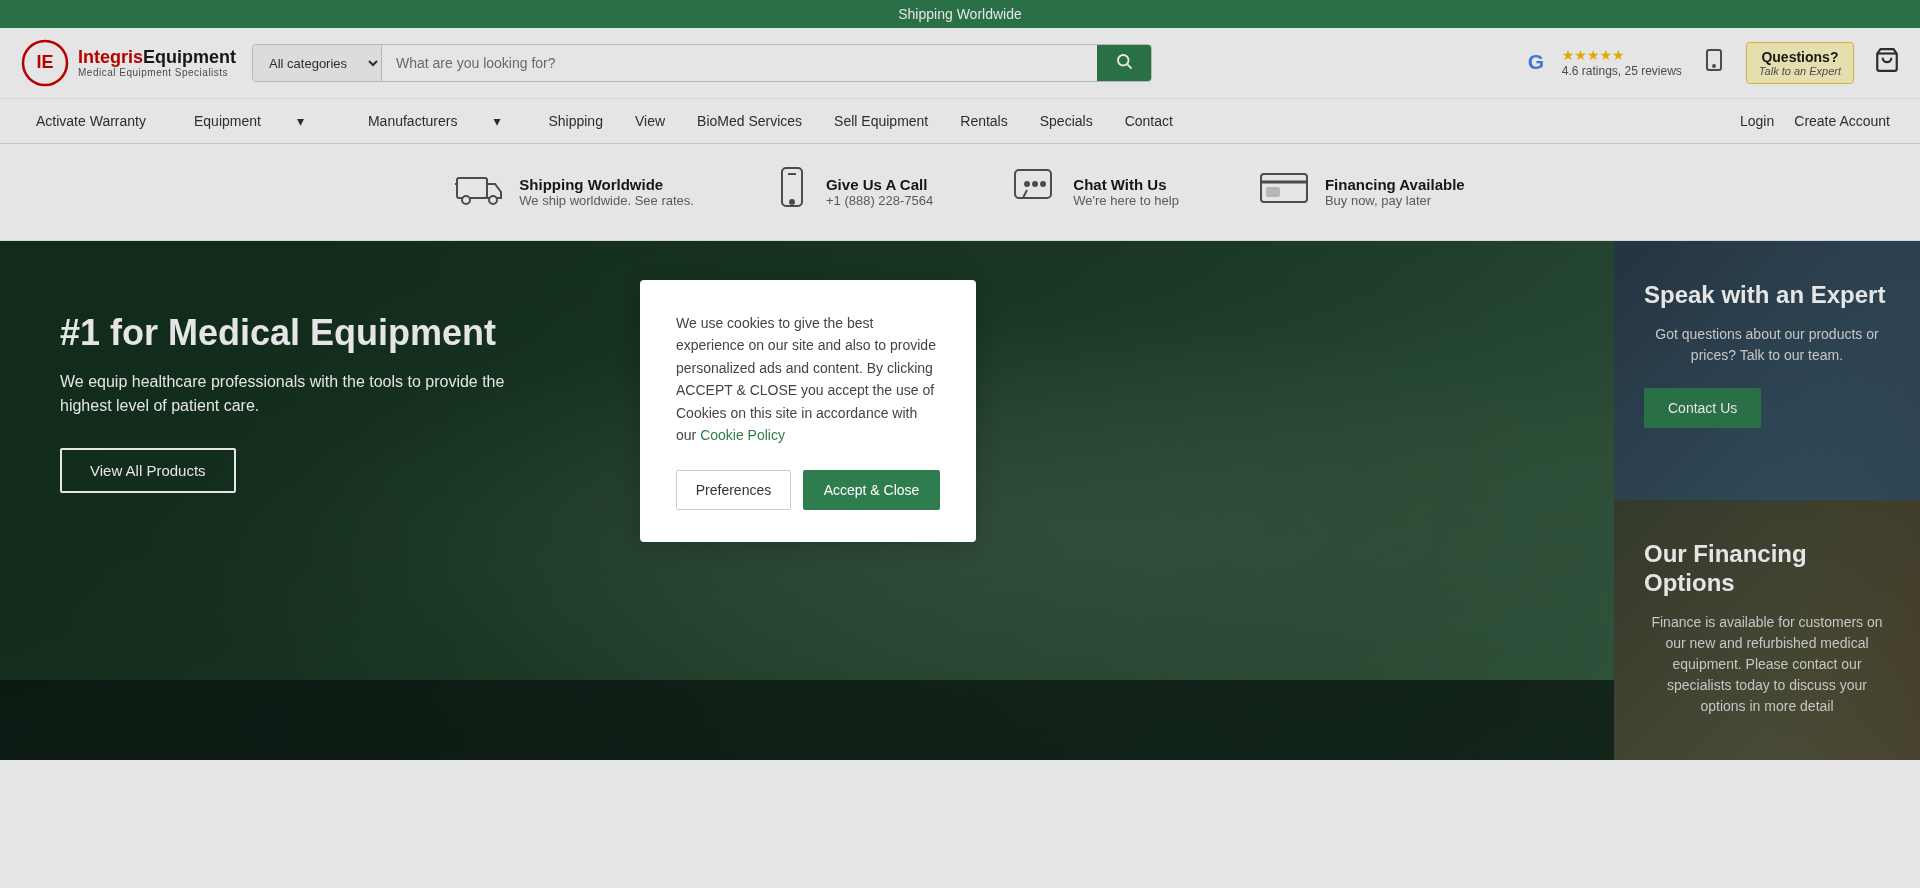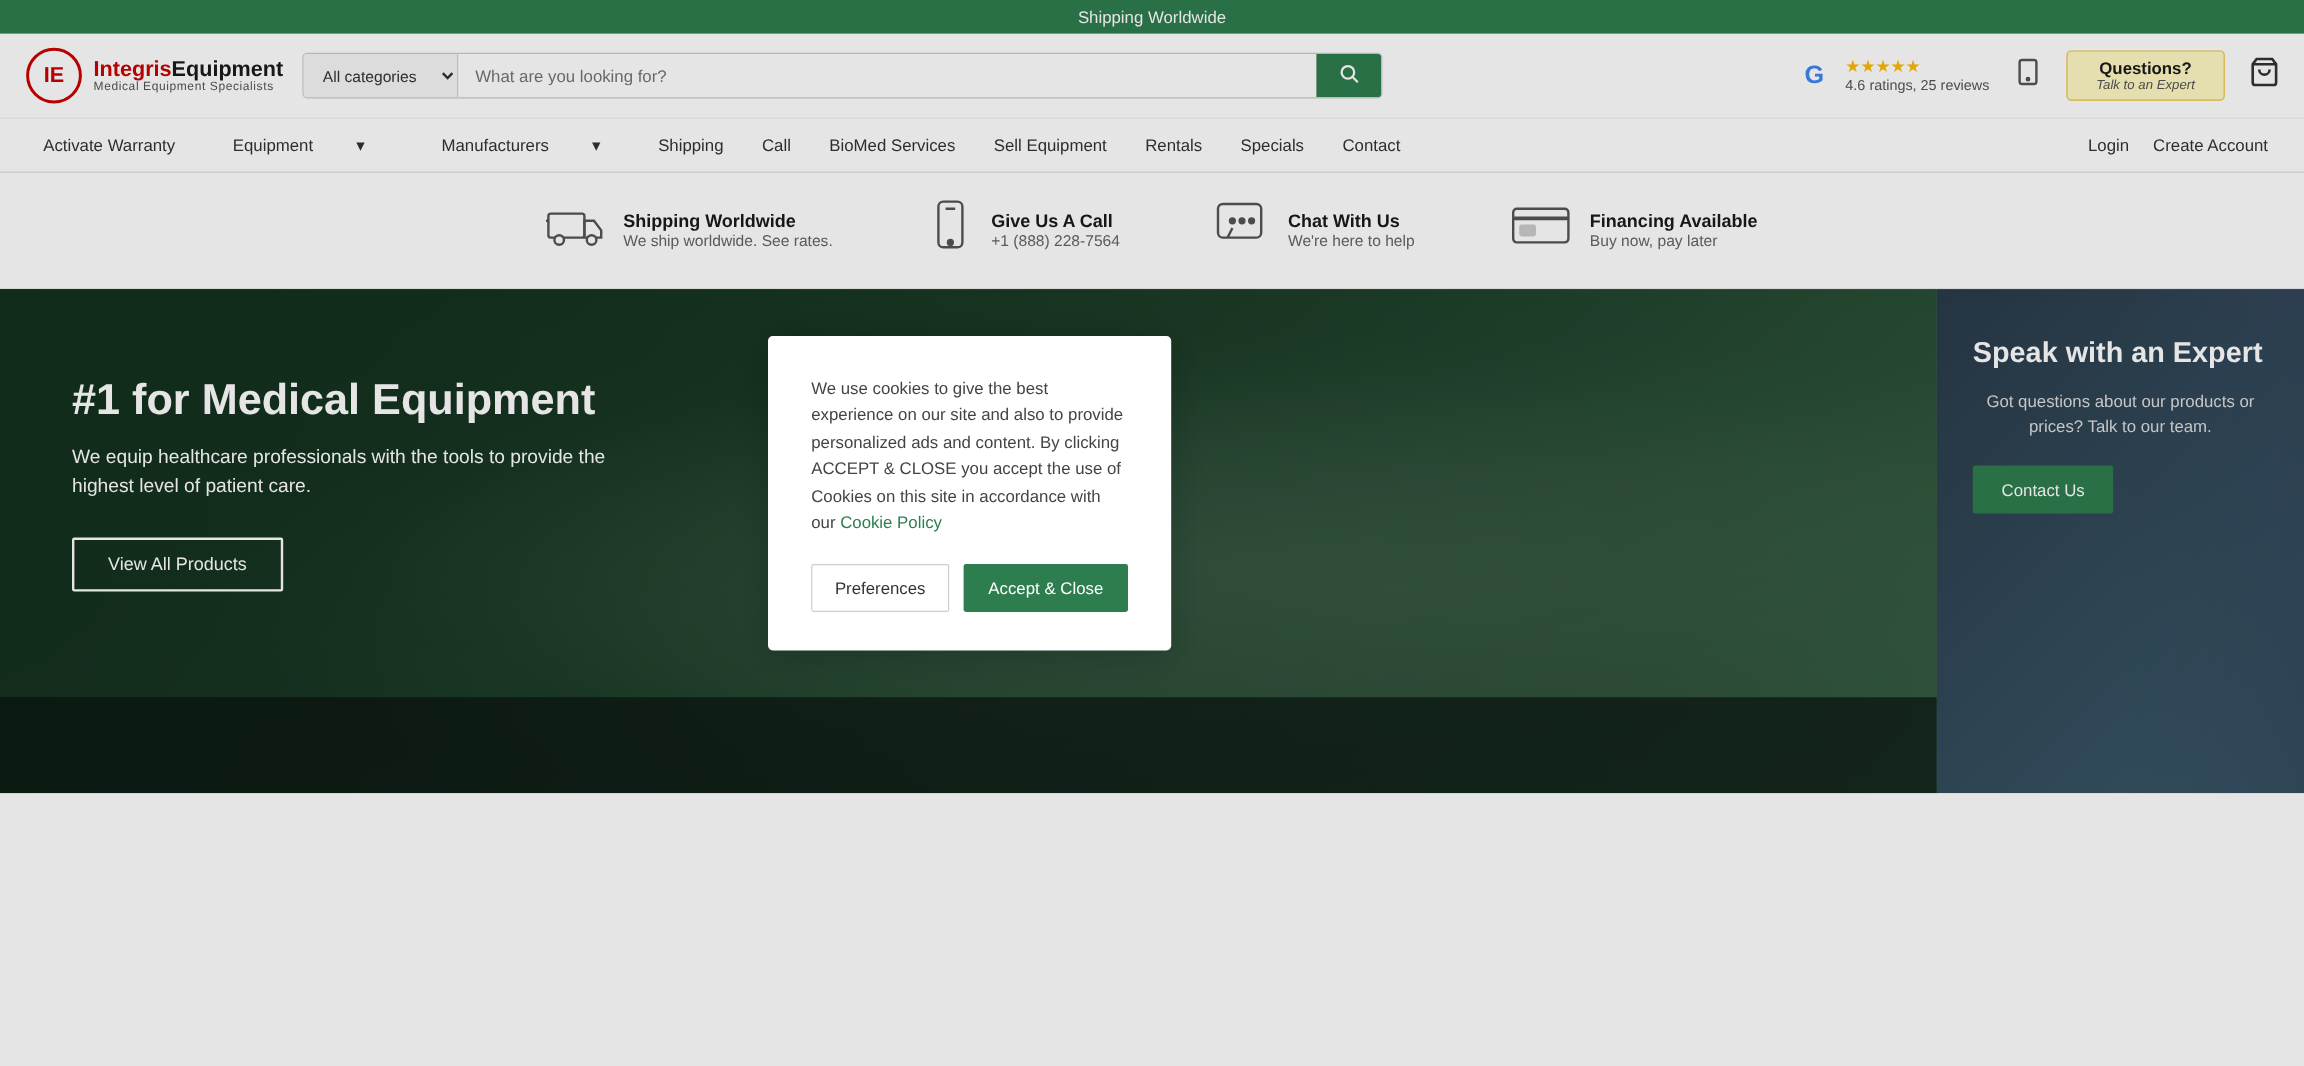--- a/index.html
+++ b/index.html
@@ -115,21 +115,21 @@
       color: #555;
       line-height: 1.3;
     }
 
     .rating-stars { color: #fbbc04; font-size: 14px; }
 
     .questions-box {
       background: #fff9c4;
       border: 1px solid #f0c040;
       border-radius: 4px;
-      padding: 6px 24px;
+      padding: 6px 12px;
       display: flex;
       flex-direction: column;
       align-items: center;
       cursor: pointer;
     }
 
     .questions-title {
       font-size: 14px;
       font-weight: 700;
       color: #1a1a1a;
@@ -480,21 +480,21 @@
 
 <nav class="nav-bar">
   <a>Activate Warranty</a>
   <a>
     <span>Equipment</span><span class="chevron">▾</span>
   </a>
   <a>
     <span>Manufacturers</span><span class="chevron">▾</span>
   </a>
   <a>Shipping</a>
-  <a>Call</a>
+  <a>View</a>
   <a>BioMed Services</a>
   <a>Sell Equipment</a>
   <a>Rentals</a>
   <a>Specials</a>
   <a>Contact</a>
 
   <div class="nav-right">
     <a>Login</a>
     <a>Create Account</a>
   </div>
@@ -589,20 +589,28 @@
       <div class="panel-expert-bg"></div>
 
       <div style="position:absolute;right:0;top:0;bottom:0;width:50%;background:linear-gradient(to left, rgba(50,70,90,0.6), transparent);z-index:1;"></div>
       <div class="panel-expert-content">
         <h2 class="panel-title">Speak with an Expert</h2>
         <p class="panel-text">Got questions about our products or prices? Talk to our team.</p>
         <button class="panel-btn">Contact Us</button>
       </div>
     </div>
 
+    <div class="panel-financing" style="min-height:240px;">
+      <div class="panel-financing-bg"></div>
+      <div style="position:absolute;right:0;top:0;bottom:0;width:50%;background:linear-gradient(to left, rgba(70,60,40,0.5), transparent);z-index:1;"></div>
+      <div class="panel-financing-content">
+        <h2 class="panel-title">Our Financing Options</h2>
+        <p class="panel-text">Finance is available for customers on our new and refurbished medical equipment. Please contact our specialists today to discuss your options in more detail</p>
+      </div>
+    </div>
   </div>
 </div>
 
 <div class="modal-overlay">
   <div class="cookie-modal">
     <p class="cookie-text">
       <span>We use cookies to give the best experience on our site and also to provide personalized ads and content. By clicking ACCEPT &amp; CLOSE you accept the use of Cookies on this site in accordance with our</span>
       <a class="cookie-link" href="#">Cookie Policy</a>
     </p>
     <div class="cookie-buttons">

